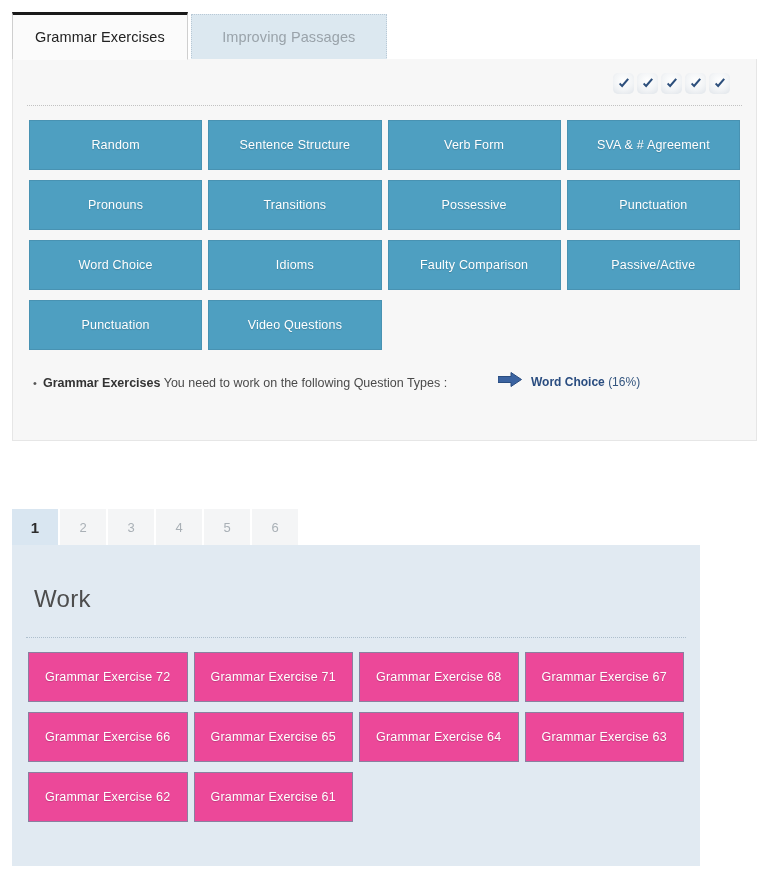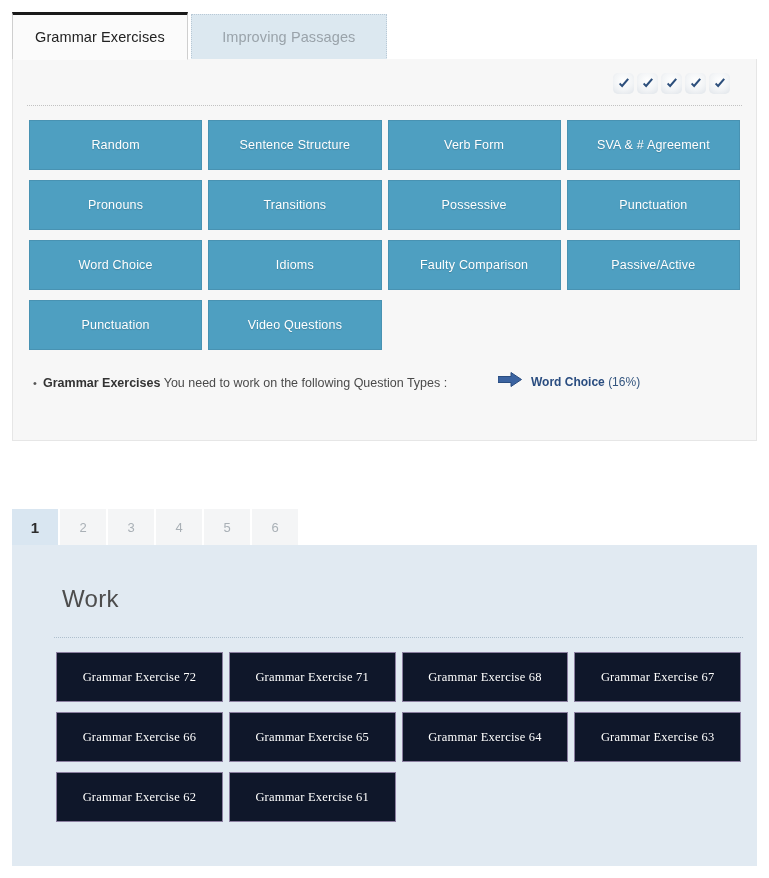--- a/index.html
+++ b/index.html
@@ -109,23 +109,22 @@
     text-align: center;
     cursor: pointer;
     user-select: none;
     text-shadow: 0 1px 1px rgba(0,0,0,.18);
   }
   .cell.teal {
     background: #4e9fc1;
     border: 1px solid #4892b2;
   }
   .cell.purple {
-    background: #0f172a;
+    background: #ec4899;
     border: 1px solid #8b7fa0;
-    font-family: Liberation Serif, serif;
   }
 
   
   .note {
     position: relative;
     margin: 24px 0 0 30px;
     font-size: 12.5px;
     color: #4a4a4a;
     line-height: 18px;
   }
@@ -180,24 +179,23 @@
     color: #2c2c2c;
     font-weight: bold;
     font-size: 15px;
   }
 
   
   .panel-bottom {
     position: absolute;
     left: 12px;
     top: 545px;
-    width: 745px;
+    width: 688px;
     height: 321px;
     background: #e1eaf2;
-    padding-left: 28px;
   }
   .work-title {
     padding: 40px 0 0 22px;
     font-size: 24px;
     color: #4d4d4d;
     font-weight: normal;
     letter-spacing: .3px;
   }
   .work-sep {
     margin: 24px 14px 0 14px;

